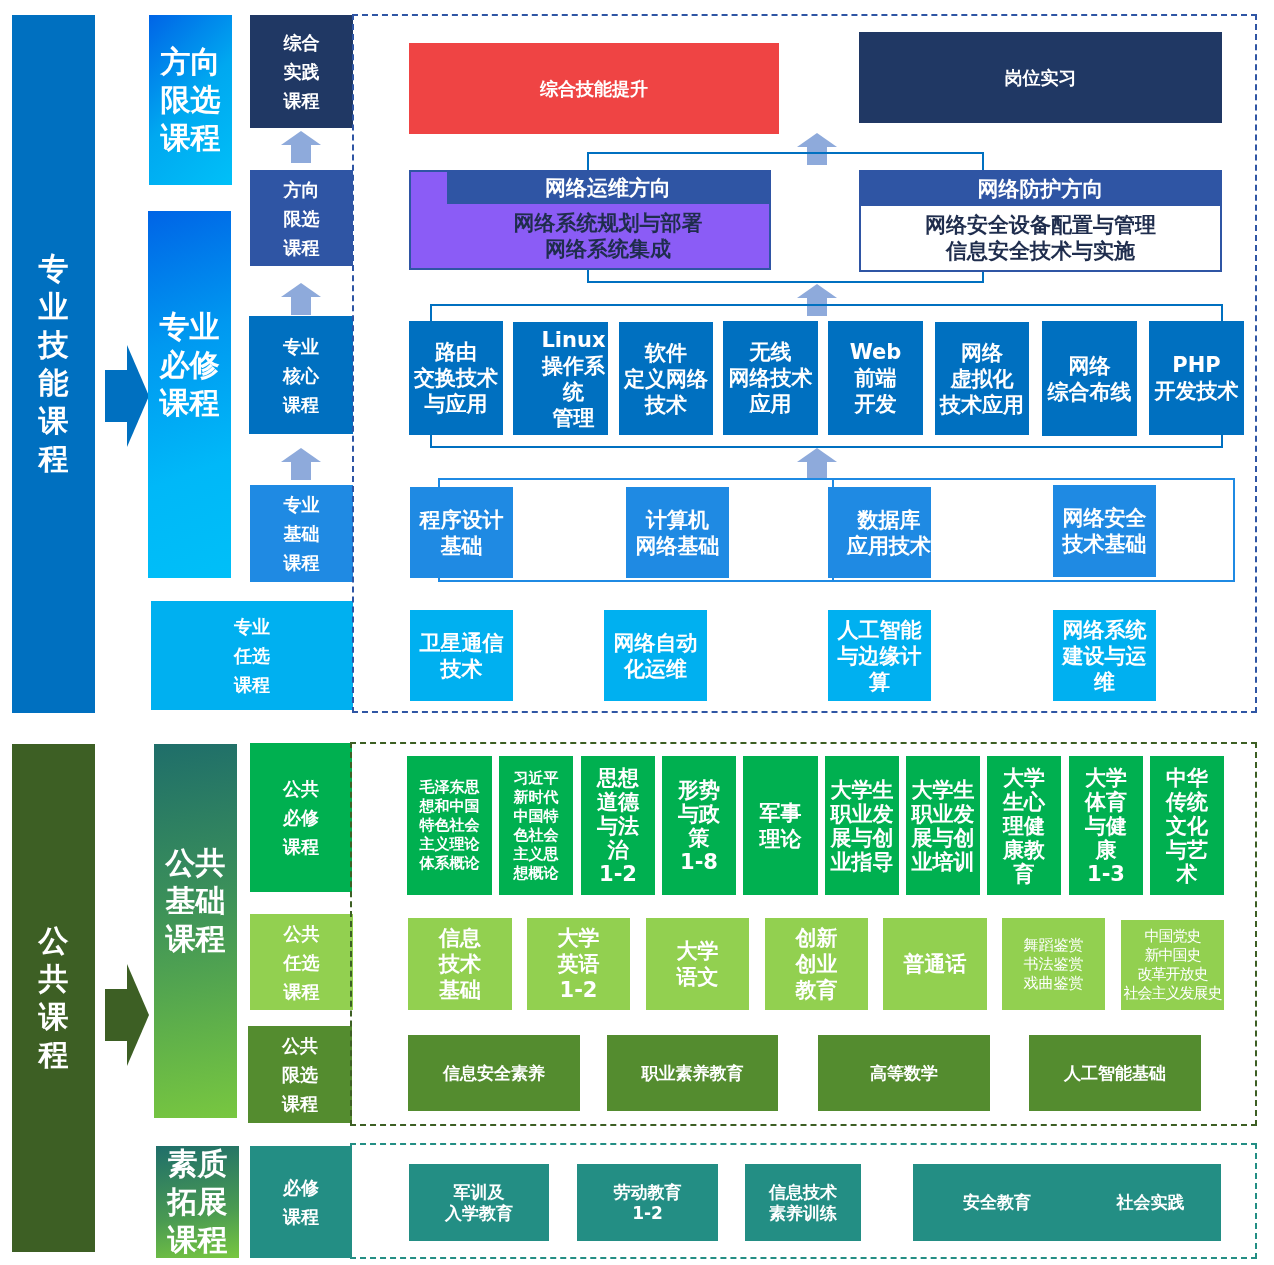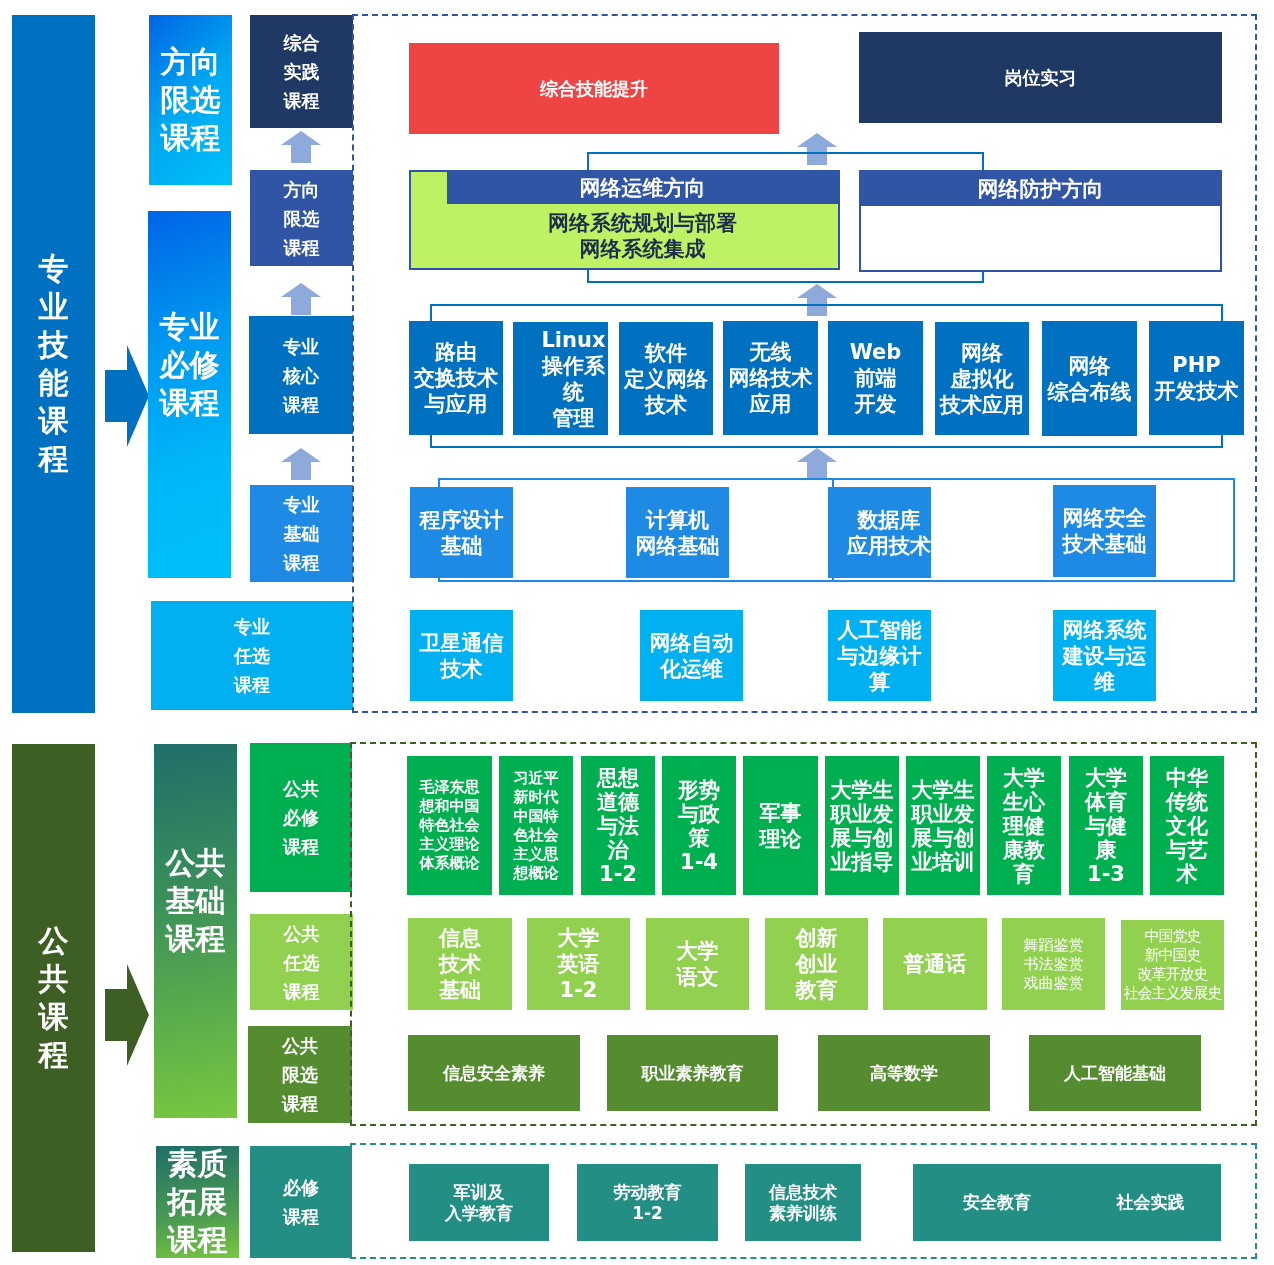--- a/index.html
+++ b/index.html
@@ -101,27 +101,29 @@
 </div>
 
 <div class="arrow-up" style="left:797px;top:133px;">
     <div class="head"></div>
     <div class="shaft"></div>
   </div>
 
 <div class="line" style="left:587px;top:152px;width:397px;height:20px;border:2px solid #0070c0;border-bottom:none;"></div>
 <div class="line" style="left:587px;top:269px;width:397px;height:14px;border:2px solid #0070c0;border-top:none;"></div>
 
-<div style="position:absolute;left:409px;top:170px;width:431px;height:100px;border:2px solid #2f55a4;background:#bef264;padding-left:36px;">
+<div style="position:absolute;left:409px;top:170px;width:362px;height:100px;border:2px solid #2f55a4;background:#8b5cf6;padding-left:36px;">
   <div class="abs sm" style="position:relative;height:32px;background:#2f55a4;">网络运维方向</div>
   <div class="abs sm" style="position:relative;height:64px;color:#1f2d4d;">网络系统规划与部署
 网络系统集成</div>
 </div>
 <div style="position:absolute;left:859px;top:170px;width:363px;height:102px;border:2px solid #2f55a4;background:#fff;">
   <div class="abs sm" style="position:relative;height:34px;background:#2f55a4;">网络防护方向</div>
+  <div class="abs sm" style="position:relative;height:64px;color:#1f2d4d;">网络安全设备配置与管理
+信息安全技术与实施</div>
 </div>
 
 <div class="arrow-up" style="left:797px;top:284px;">
     <div class="head"></div>
     <div class="shaft"></div>
   </div>
 
 <div class="line" style="left:430px;top:304px;width:793px;height:144px;border:2px solid #0070c0;"></div>
 
 <div class="abs sm" style="left:409px;top:321px;width:94px;height:114px;background:#0070c0;"><span>路由
@@ -160,21 +162,21 @@
 基础</span></div>
 <div class="abs sm" style="left:626px;top:487px;width:103px;height:91px;background:#1f8ae3;"><span>计算机
 网络基础</span></div>
 <div class="abs sm" style="left:828px;top:487px;width:103px;height:91px;background:#1f8ae3;justify-content:flex-end;"><span>数据库
 应用技术</span></div>
 <div class="abs sm" style="left:1053px;top:485px;width:103px;height:92px;background:#1f8ae3;"><span>网络安全
 技术基础</span></div>
 
 <div class="abs sm" style="left:410px;top:610px;width:103px;height:91px;background:#00b0f0;"><span>卫星通信
 技术</span></div>
-<div class="abs sm" style="left:640px;top:610px;width:103px;height:91px;background:#00b0f0;font-family:Liberation Serif, serif;"><span>网络自动
+<div class="abs sm" style="left:604px;top:610px;width:103px;height:91px;background:#00b0f0;font-family:Liberation Serif, serif;"><span>网络自动
 化运维</span></div>
 <div class="abs sm" style="left:828px;top:610px;width:103px;height:91px;background:#00b0f0;"><span>人工智能
 与边缘计
 算</span></div>
 <div class="abs sm" style="left:1053px;top:610px;width:103px;height:91px;background:#00b0f0;"><span>网络系统
 建设与运
 维</span></div>
 
 <div class="abs big" style="left:12px;top:744px;width:83px;height:508px;background:#3d5f24;">
   <span>公
@@ -237,21 +239,21 @@
 主义思
 想概论</span></div>
 <div class="abs sm" style="left:581px;top:756px;width:74px;height:139px;background:#00b050;line-height:24px;"><span>思想
 道德
 与法
 治
 1-2</span></div>
 <div class="abs sm" style="left:662px;top:756px;width:74px;height:139px;background:#00b050;line-height:24px;"><span>形势
 与政
 策
-1-4</span></div>
+1-8</span></div>
 <div class="abs sm" style="left:743px;top:756px;width:75px;height:139px;background:#00b050;"><span>军事
 理论</span></div>
 <div class="abs sm" style="left:825px;top:756px;width:74px;height:139px;background:#00b050;line-height:24px;"><span>大学生
 职业发
 展与创
 业指导</span></div>
 <div class="abs sm" style="left:906px;top:756px;width:74px;height:139px;background:#00b050;line-height:24px;"><span>大学生
 职业发
 展与创
 业培训</span></div>

